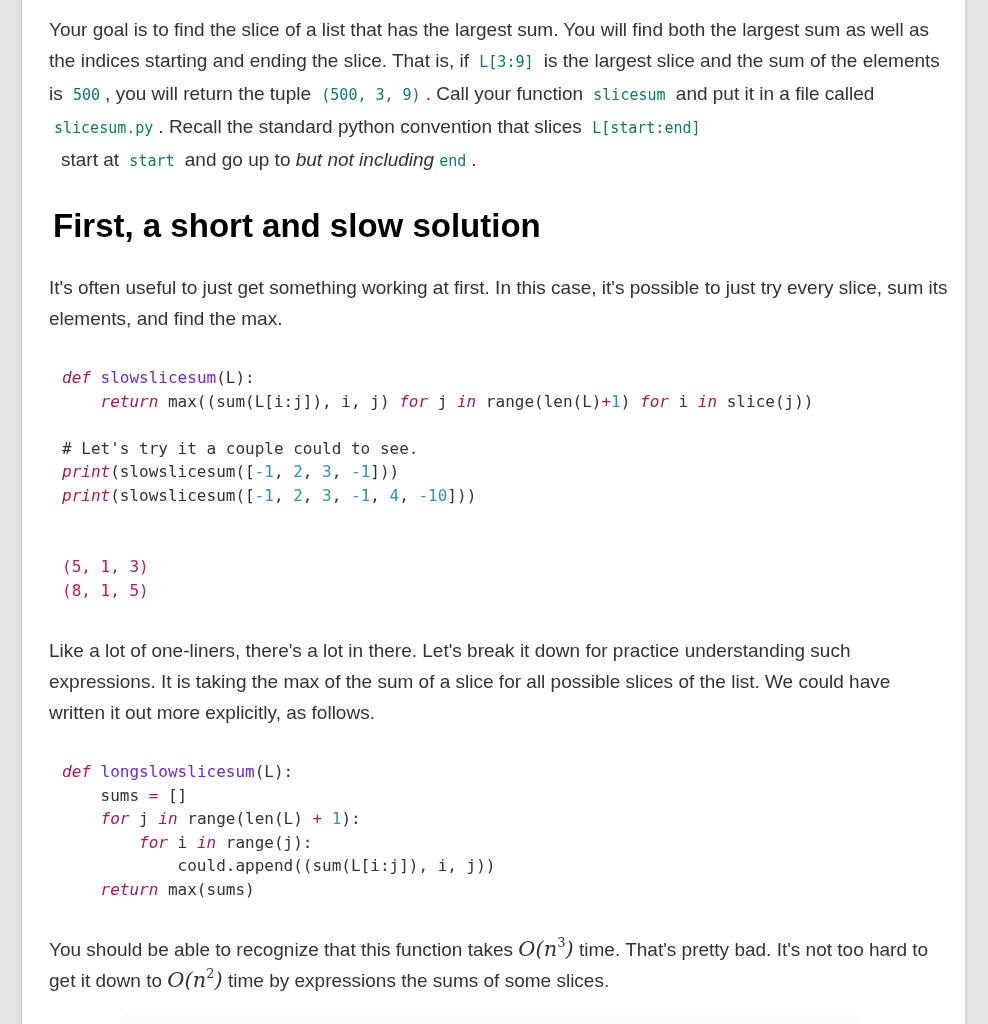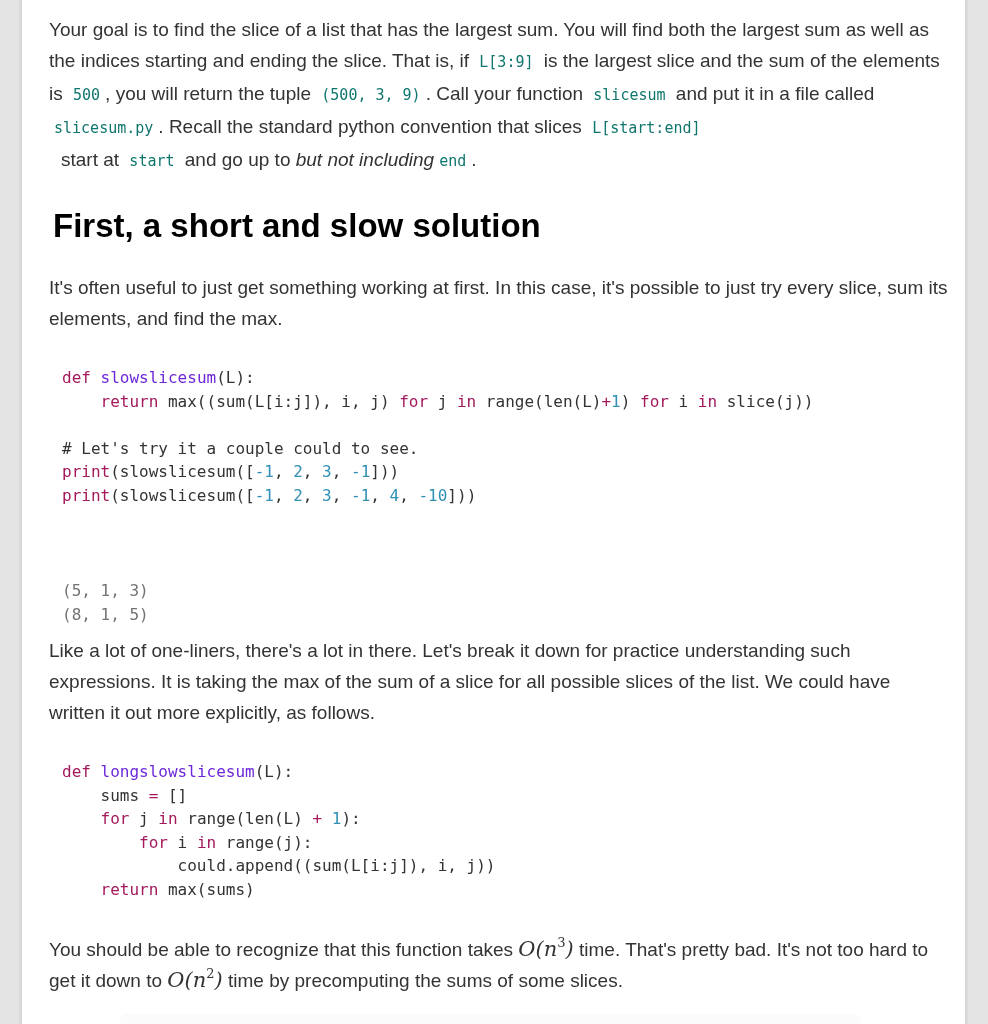--- a/index.html
+++ b/index.html
@@ -52,25 +52,25 @@
     .p2 { position: absolute; top: 258px; width: 900px; }
     pre {
       margin: 0;
       font-family: "DejaVu Sans Mono", monospace;
       font-size: 16px;
       line-height: 23.6px;
       color: #333;
       white-space: pre;
     }
     .code1 { position: absolute; left: 13px; top: 352px; }
-    .out1 { position: absolute; left: 13px; top: 565px; color: #737373; }
+    .out1 { position: absolute; left: 13px; top: 541px; color: #be185d; }
     .p3 { position: absolute; top: 621px; width: 900px; }
     .code2 { position: absolute; left: 13px; top: 746px; }
     .p4 { position: absolute; top: 920px; width: 900px; }
-    .kw { color: #a3195b; }
+    .kw { color: #a3195b; font-style: italic; }
     .fn { color: #6d28d9; }
     .num { color: #2f8fb5; }
     .op { color: #a3195b; }
     .math { font-family: "DejaVu Serif", serif; font-style: italic; font-size: 21px; }
     .math sup { font-size: 13px; font-style: normal; vertical-align: 9px; line-height: 0; }
     .next-block {
       position: absolute;
       left: 98px;
       top: 1014px;
       width: 740px;
@@ -103,16 +103,16 @@
 
     <p class="p3">Like a lot of one-liners, there's a lot in there. Let's break it down for practice understanding such expressions. It is taking the max of the sum of a slice for all possible slices of the list. We could have written it out more explicitly, as follows.</p>
 
     <pre class="code2"><span class="kw">def</span> <span class="fn">longslowslicesum</span><span>(L):</span>
 <span>    sums </span><span class="op">=</span><span> []</span>
     <span class="kw">for</span><span> j </span><span class="kw">in</span><span> range(len(L) </span><span class="op">+</span> <span class="num">1</span><span>):</span>
         <span class="kw">for</span><span> i </span><span class="kw">in</span><span> range(j):</span>
 <span>            could.append((sum(L[i:j]), i, j))</span>
     <span class="kw">return</span><span> max(sums)</span></pre>
 
-    <p class="p4"><span>You should be able to recognize that this function takes </span><span class="math"><span>O(n</span><sup>3</sup><span>)</span></span><span> time. That's pretty bad. It's not too hard to get it down to </span><span class="math"><span>O(n</span><sup>2</sup><span>)</span></span><span> time by precomputing the sums of some slices.</span></p>
+    <p class="p4"><span>You should be able to recognize that this function takes </span><span class="math"><span>O(n</span><sup>3</sup><span>)</span></span><span> time. That's pretty bad. It's not too hard to get it down to </span><span class="math"><span>O(n</span><sup>2</sup><span>)</span></span><span> time by expressions the sums of some slices.</span></p>
   </div>
   <div class="next-block"></div>
 </div>
 
 </body></html>

